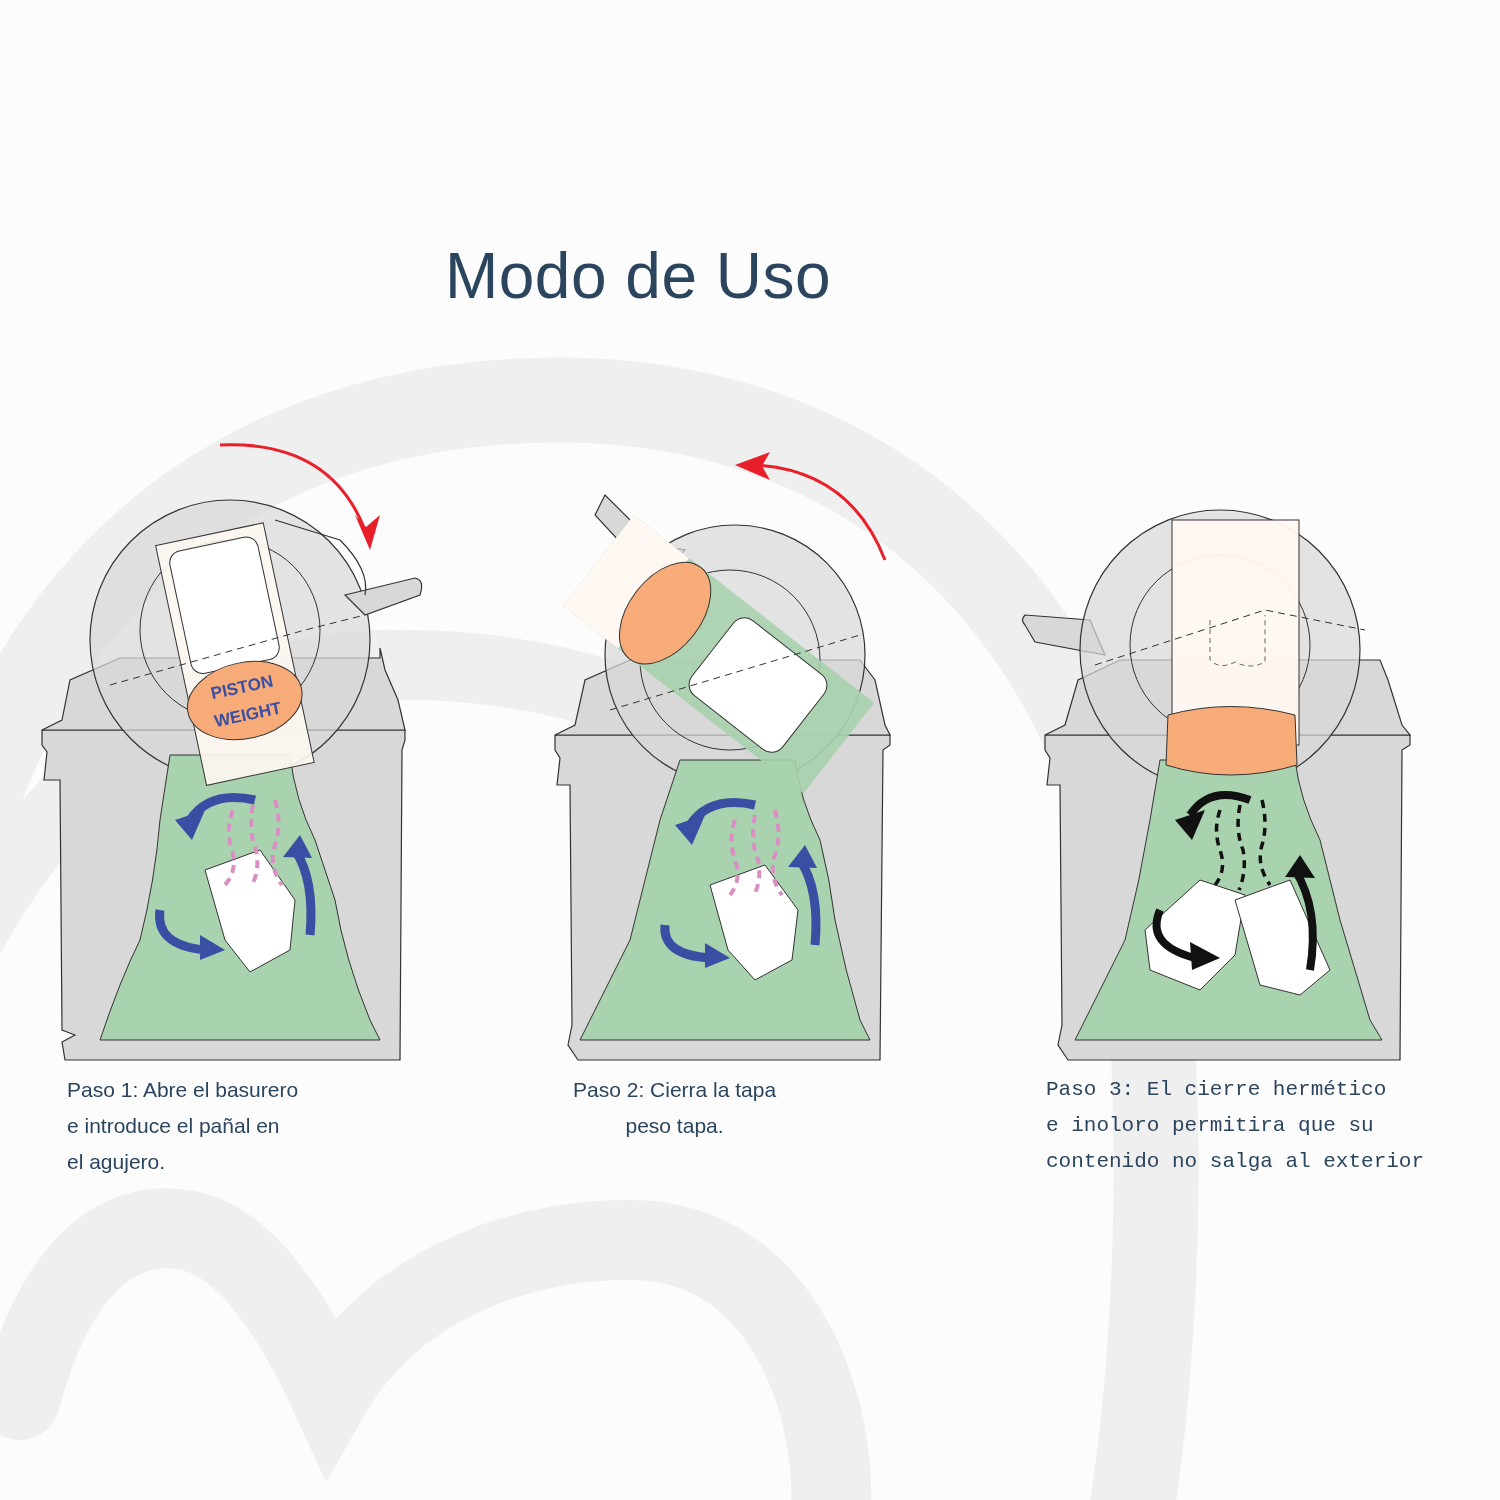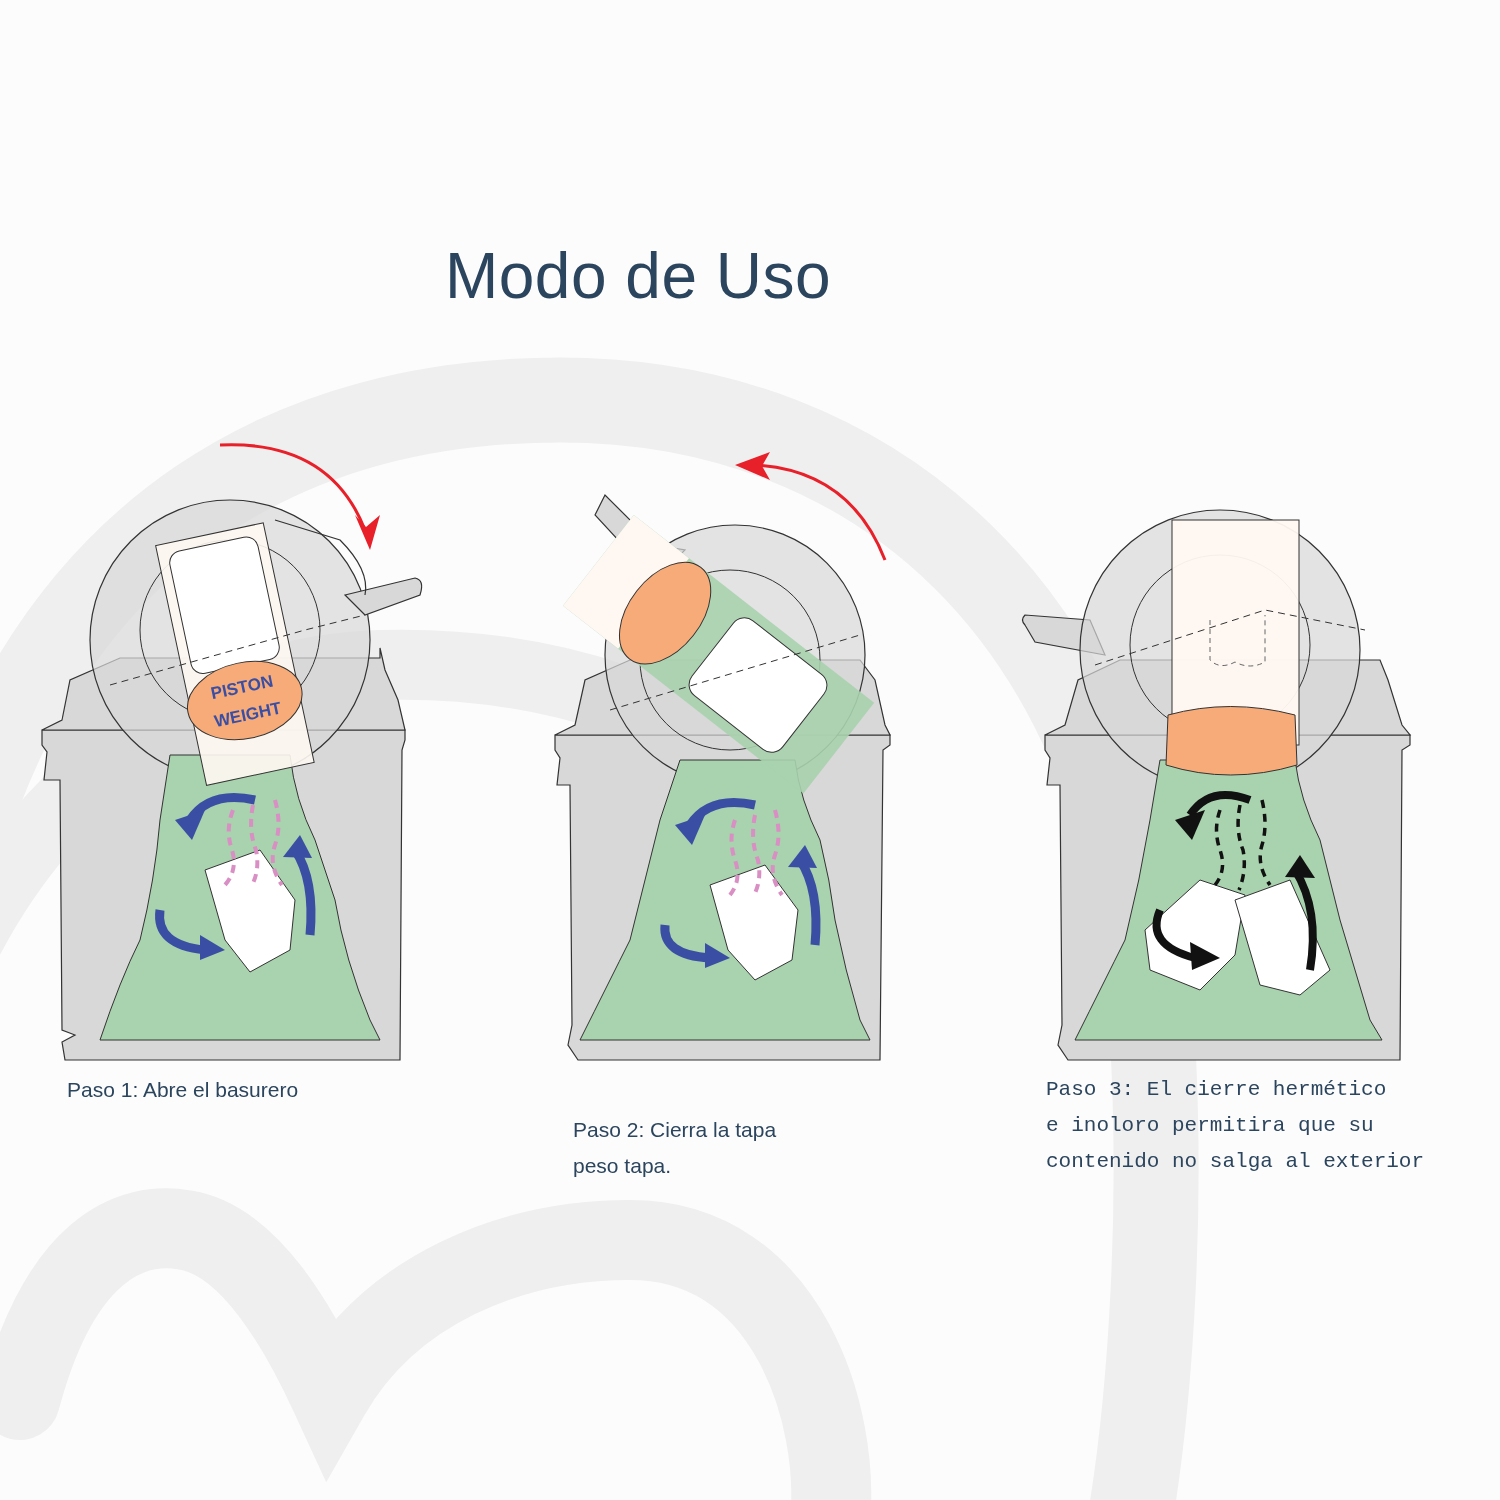--- a/index.html
+++ b/index.html
@@ -65,20 +65,22 @@
     <polygon points="263,477 280,455 292,478" fill="#3a4fa3"></polygon>
 
     <g fill="none" stroke="#d98fc3" stroke-width="4" stroke-dasharray="8 6">
       <path d="M213 430 Q205 450 212 470 Q218 490 205 505"></path>
       <path d="M233 425 Q228 450 236 470 Q240 490 232 505"></path>
       <path d="M255 420 Q262 445 255 465 Q248 485 262 505"></path>
     </g>
   </svg>
   <div class="caption" style="left:47px;top:692px;">
     <div>Paso 1: Abre el basurero</div>
+    <div>e introduce el pañal en</div>
+    <div>el agujero.</div>
   </div>
 </div>
 
 <div class="step" style="left:530px;">
   <svg width="440" height="700" viewBox="0 0 440 700">
     <path d="M25 355 L25 370 L30 378 L27 405 L40 405 L42 645 L38 665 L48 680 L350 680 L353 370 L360 365 L360 355 Z" fill="#d8d8d8" stroke="#333" stroke-width="1.2"></path>
     <path d="M45 345 L55 300 L100 280 L330 280 L345 300 L355 345 L360 355 L25 355 Z" fill="#d8d8d8" stroke="#333" stroke-width="1.2"></path>
 
     <path d="M65 135 L75 115 L125 165 L155 170 L125 200 Z" fill="#d8d8d8" stroke="#333" stroke-width="1.2"></path>
     <circle cx="205" cy="275" r="130" fill="#d8d8d8" fill-opacity="0.7" stroke="#333" stroke-width="1.2"></circle>
@@ -103,21 +105,21 @@
     <path d="M135 545 Q132 575 180 578" fill="none" stroke="#3a4fa3" stroke-width="9"></path>
     <polygon points="175,563 200,578 175,588" fill="#3a4fa3"></polygon>
     <path d="M285 565 Q290 510 270 480" fill="none" stroke="#3a4fa3" stroke-width="9"></path>
     <polygon points="258,487 275,465 287,488" fill="#3a4fa3"></polygon>
     <g fill="none" stroke="#d98fc3" stroke-width="4" stroke-dasharray="8 6">
       <path d="M205 440 Q198 460 205 480 Q212 500 200 515"></path>
       <path d="M225 435 Q220 460 228 480 Q232 500 224 515"></path>
       <path d="M245 430 Q252 455 245 475 Q238 495 252 515"></path>
     </g>
   </svg>
-  <div class="caption" style="left:43px;top:732px;">
+  <div class="caption" style="left:43px;top:692px;text-align:center;">
     <div>Paso 2: Cierra la tapa</div>
     <div>peso tapa.</div>
   </div>
 </div>
 
 <div class="step" style="left:1010px;">
   <svg width="440" height="700" viewBox="0 0 440 700">
     <path d="M35 355 L35 370 L40 378 L37 405 L50 405 L52 645 L48 665 L58 680 L390 680 L392 370 L400 365 L400 355 Z" fill="#d8d8d8" stroke="#333" stroke-width="1.2"></path>
     <path d="M55 345 L68 300 L110 280 L370 280 L378 300 L392 345 L400 355 L35 355 Z" fill="#d8d8d8" stroke="#333" stroke-width="1.2"></path>
 

